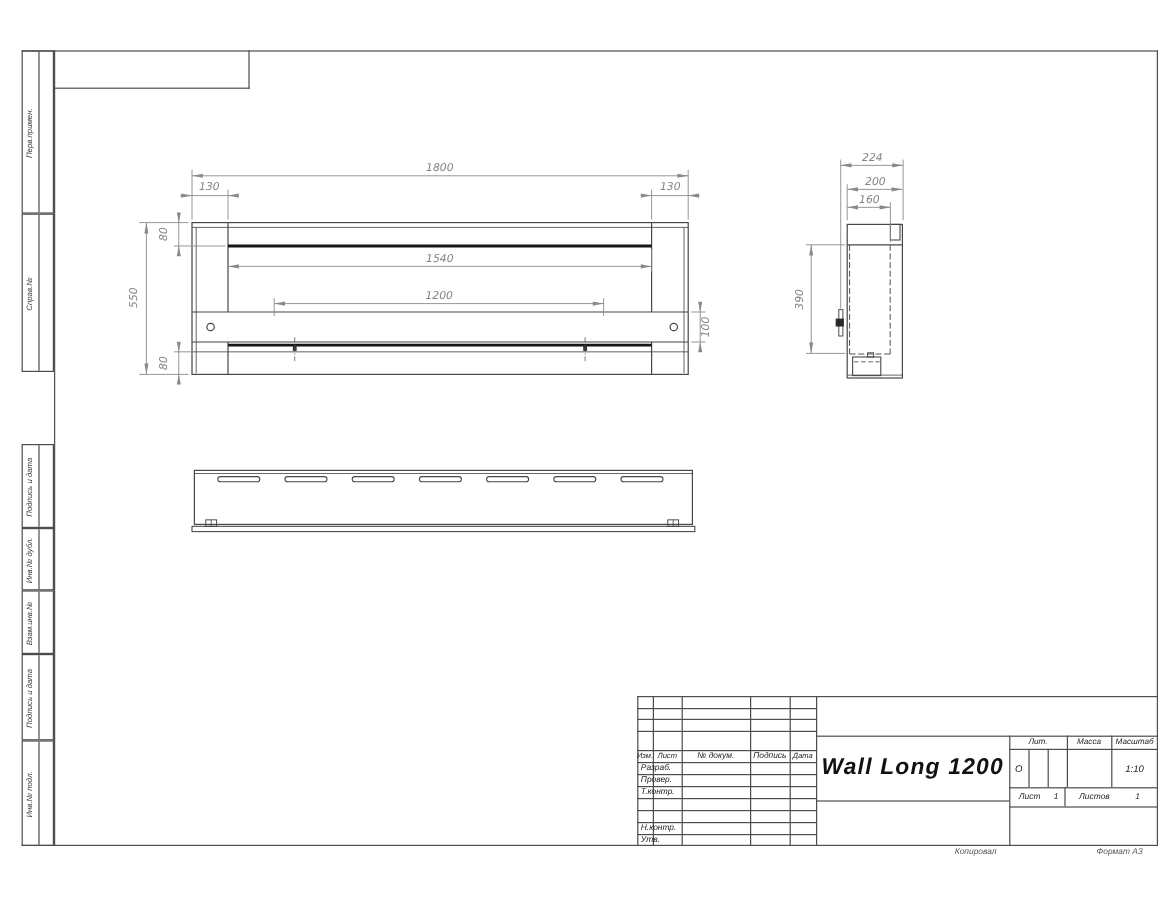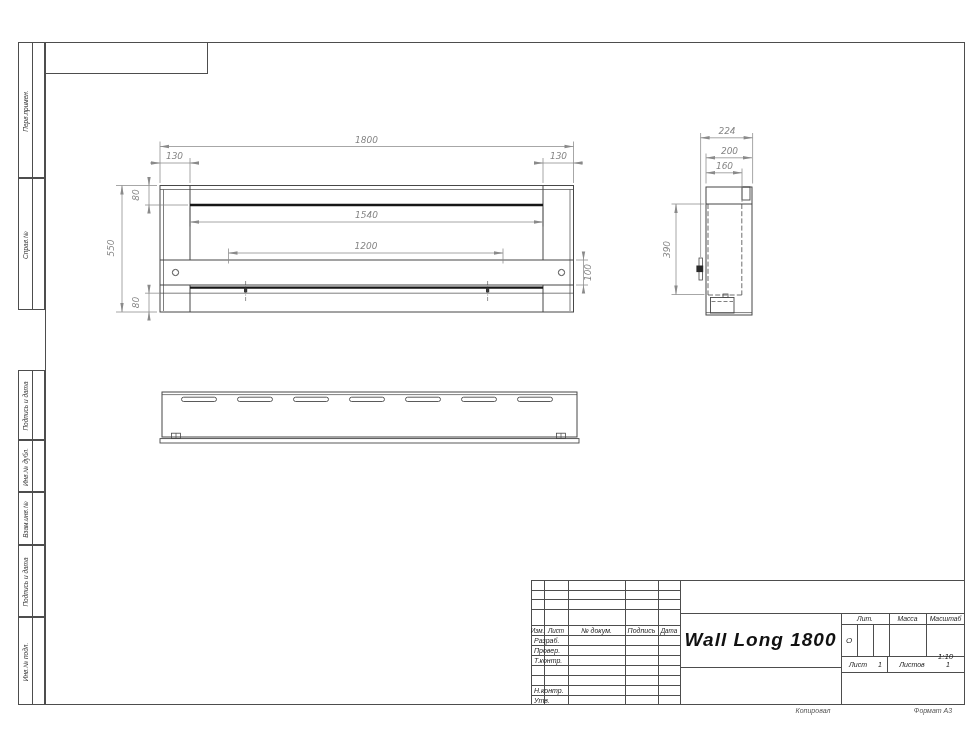--- a/index.html
+++ b/index.html
@@ -255,27 +255,27 @@
     <div class="tcell" style="left:568px;top:625px;width:57px;height:10px;">№ докум.</div>
     <div class="tcell" style="left:625px;top:625px;width:33px;height:10px;">Подпись</div>
     <div class="tcell" style="left:658px;top:625px;width:22px;height:10px;font-size:6.3px;">Дата</div>
 
     <div class="tcell tleft" style="left:531px;top:635px;width:37px;height:10px;">Разраб.</div>
     <div class="tcell tleft" style="left:531px;top:645px;width:37px;height:10px;">Провер.</div>
     <div class="tcell tleft" style="left:531px;top:655px;width:37px;height:10px;">Т.контр.</div>
     <div class="tcell tleft" style="left:531px;top:685px;width:37px;height:10px;">Н.контр.</div>
     <div class="tcell tleft" style="left:531px;top:695px;width:37px;height:10px;">Утв.</div>
 
-    <div class="doctitle" style="left:682px;top:613px;width:157px;height:54px;">Wall Long 1800</div>
+    <div class="doctitle" style="left:682px;top:613px;width:157px;height:54px;">Wall Long 1200</div>
 
     <div class="tcell" style="left:841px;top:613px;width:48px;height:11px;font-size:6.8px;">Лит.</div>
     <div class="tcell" style="left:889px;top:613px;width:37px;height:11px;font-size:6.8px;">Масса</div>
     <div class="tcell" style="left:926px;top:613px;width:39px;height:11px;font-size:6.8px;">Масштаб</div>
     <div class="tcell" style="left:841px;top:624px;width:16px;height:32px;font-size:8px;">О</div>
-    <div class="tcell" style="left:926px;top:640px;width:39px;height:32px;font-size:8px;">1:10</div>
+    <div class="tcell" style="left:926px;top:624px;width:39px;height:32px;font-size:8px;">1:10</div>
 
     <div class="tcell" style="left:843px;top:656px;width:30px;height:16px;">Лист</div>
     <div class="tcell" style="left:873px;top:656px;width:14px;height:16px;">1</div>
     <div class="tcell" style="left:889px;top:656px;width:46px;height:16px;">Листов</div>
     <div class="tcell" style="left:935px;top:656px;width:26px;height:16px;">1</div>
   </div>
 
   <div class="foot" style="left:770px;top:707px;width:86px;">Копировал</div>
   <div class="foot" style="left:898px;top:707px;width:70px;">Формат А3</div>
 

